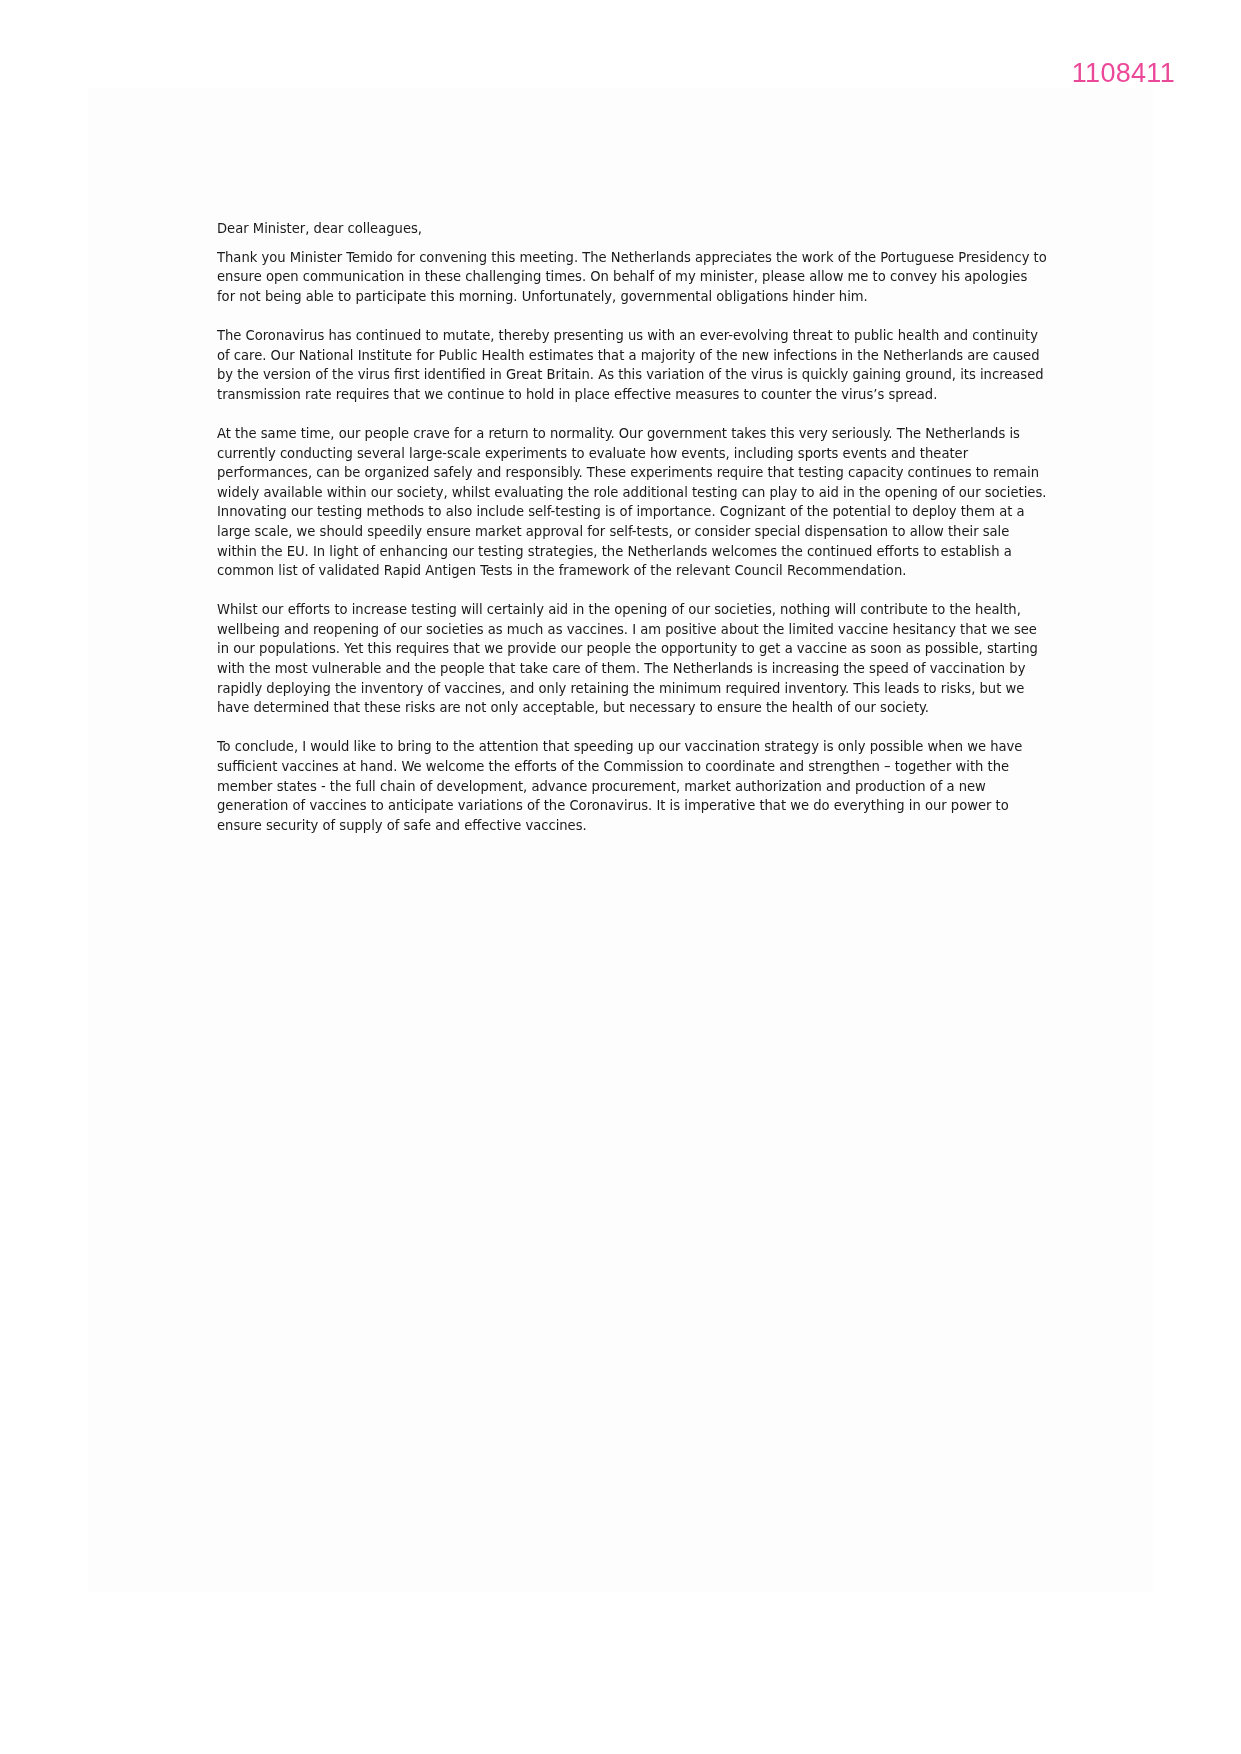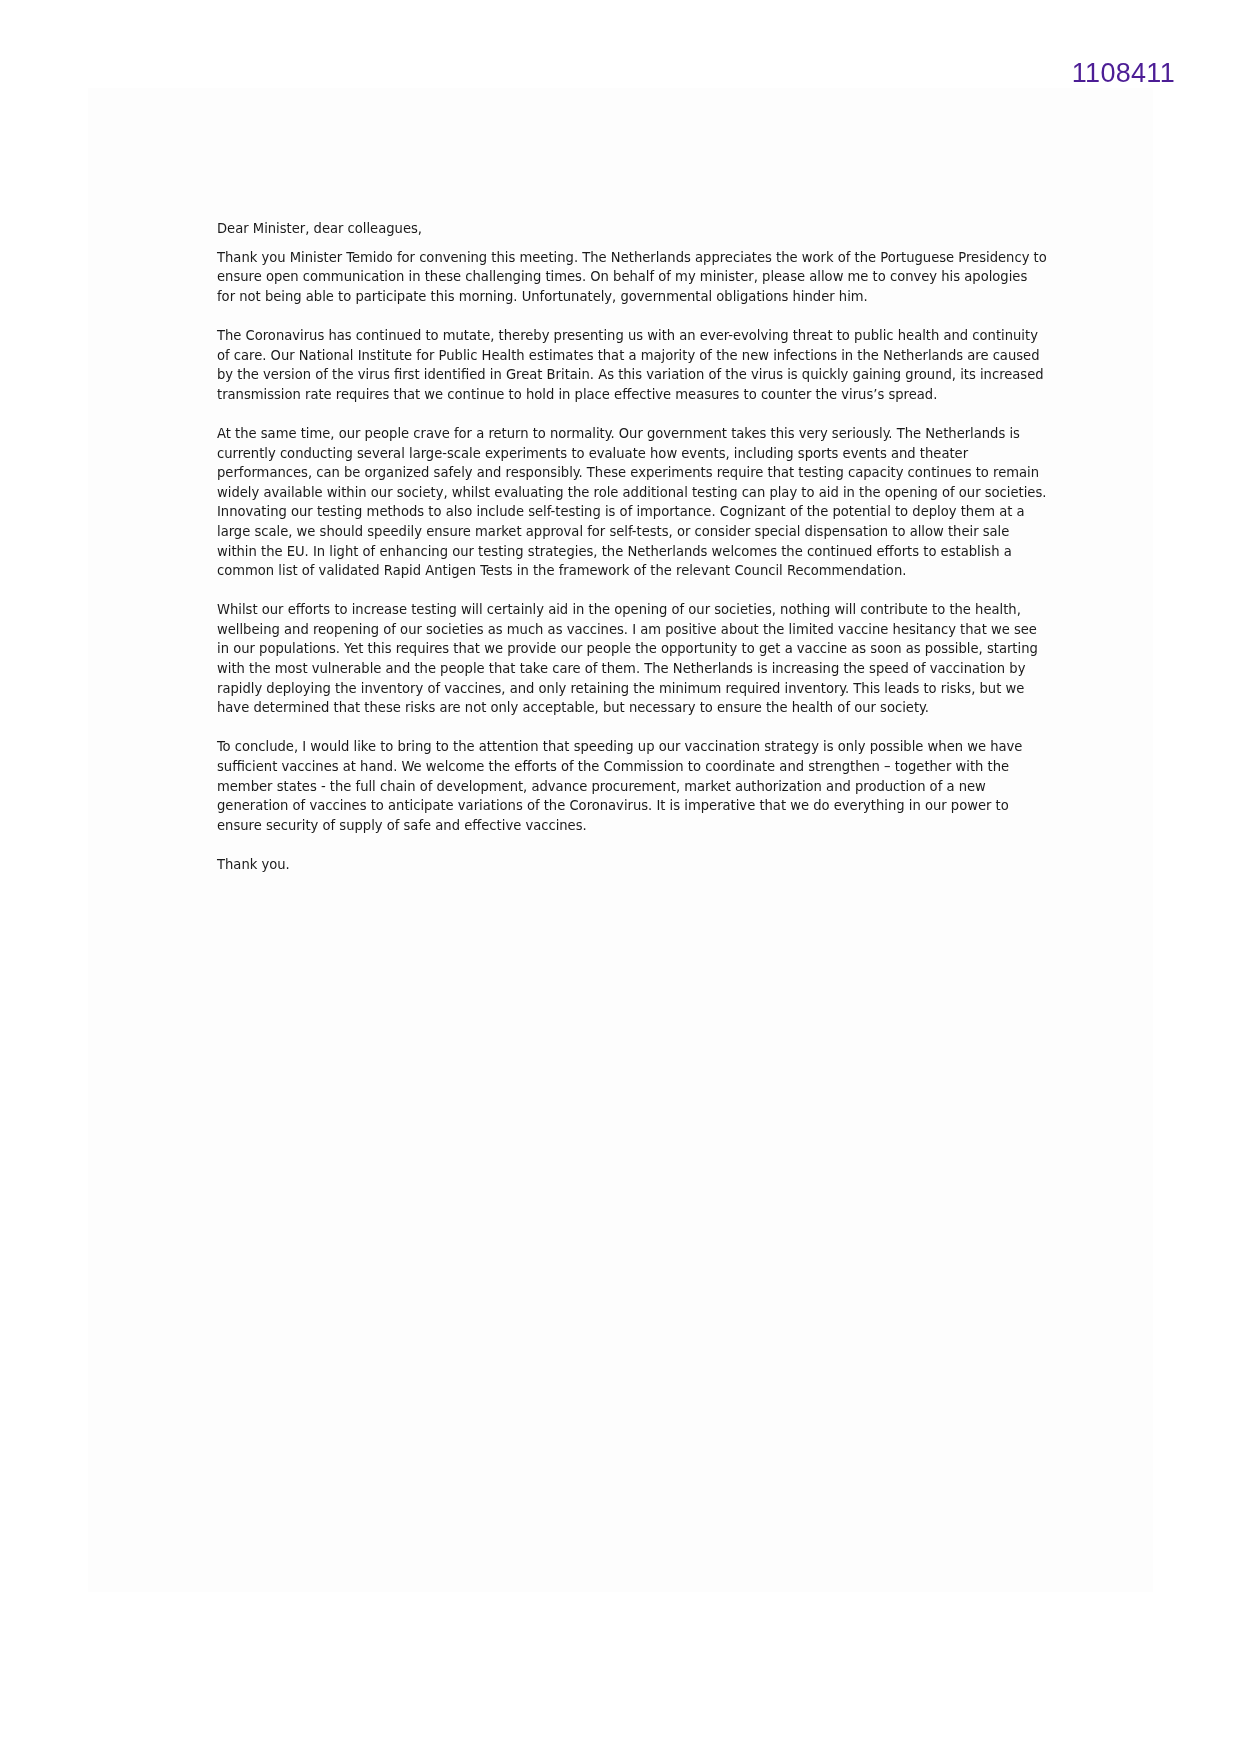--- a/index.html
+++ b/index.html
@@ -12,21 +12,21 @@
       height: 1754px;
       position: relative;
       overflow: hidden;
     }
     .doc-id {
       position: absolute;
       top: 58px;
       right: 66px;
       font-family: "Liberation Sans", sans-serif;
       font-size: 27px;
-      color: #4c1d95;
+      color: #ec4899;
       letter-spacing: 0.3px;
     }
     .scan-region {
       position: absolute;
       left: 88px;
       top: 88px;
       width: 1065px;
       height: 1504px;
       background: #fdfdfd;
     }
@@ -55,14 +55,13 @@
 
 <div class="scan-region"></div>
 
 <div class="letter">
   <p class="salutation">Dear Minister, dear colleagues,</p>
   <p>Thank you Minister Temido for convening this meeting. The Netherlands appreciates the work of the Portuguese Presidency to ensure open communication in these challenging times. On behalf of my minister, please allow me to convey his apologies for not being able to participate this morning. Unfortunately, governmental obligations hinder him.</p>
   <p>The Coronavirus has continued to mutate, thereby presenting us with an ever-evolving threat to public health and continuity of care. Our National Institute for Public Health estimates that a majority of the new infections in the Netherlands are caused by the version of the virus first identified in Great Britain. As this variation of the virus is quickly gaining ground, its increased transmission rate requires that we continue to hold in place effective measures to counter the virus’s spread.</p>
   <p>At the same time, our people crave for a return to normality. Our government takes this very seriously. The Netherlands is currently conducting several large-scale experiments to evaluate how events, including sports events and theater performances, can be organized safely and responsibly. These experiments require that testing capacity continues to remain widely available within our society, whilst evaluating the role additional testing can play to aid in the opening of our societies. Innovating our testing methods to also include self-testing is of importance. Cognizant of the potential to deploy them at a large scale, we should speedily ensure market approval for self-tests, or consider special dispensation to allow their sale within the EU. In light of enhancing our testing strategies, the Netherlands welcomes the continued efforts to establish a common list of validated Rapid Antigen Tests in the framework of the relevant Council Recommendation.</p>
   <p>Whilst our efforts to increase testing will certainly aid in the opening of our societies, nothing will contribute to the health, wellbeing and reopening of our societies as much as vaccines. I am positive about the limited vaccine hesitancy that we see in our populations. Yet this requires that we provide our people the opportunity to get a vaccine as soon as possible, starting with the most vulnerable and the people that take care of them. The Netherlands is increasing the speed of vaccination by rapidly deploying the inventory of vaccines, and only retaining the minimum required inventory. This leads to risks, but we have determined that these risks are not only acceptable, but necessary to ensure the health of our society.</p>
   <p>To conclude, I would like to bring to the attention that speeding up our vaccination strategy is only possible when we have sufficient vaccines at hand. We welcome the efforts of the Commission to coordinate and strengthen – together with the member states - the full chain of development, advance procurement, market authorization and production of a new generation of vaccines to anticipate variations of the Coronavirus. It is imperative that we do everything in our power to ensure security of supply of safe and effective vaccines.</p>
-  <p>Thank you.</p>
 </div>
 
 </body></html>

